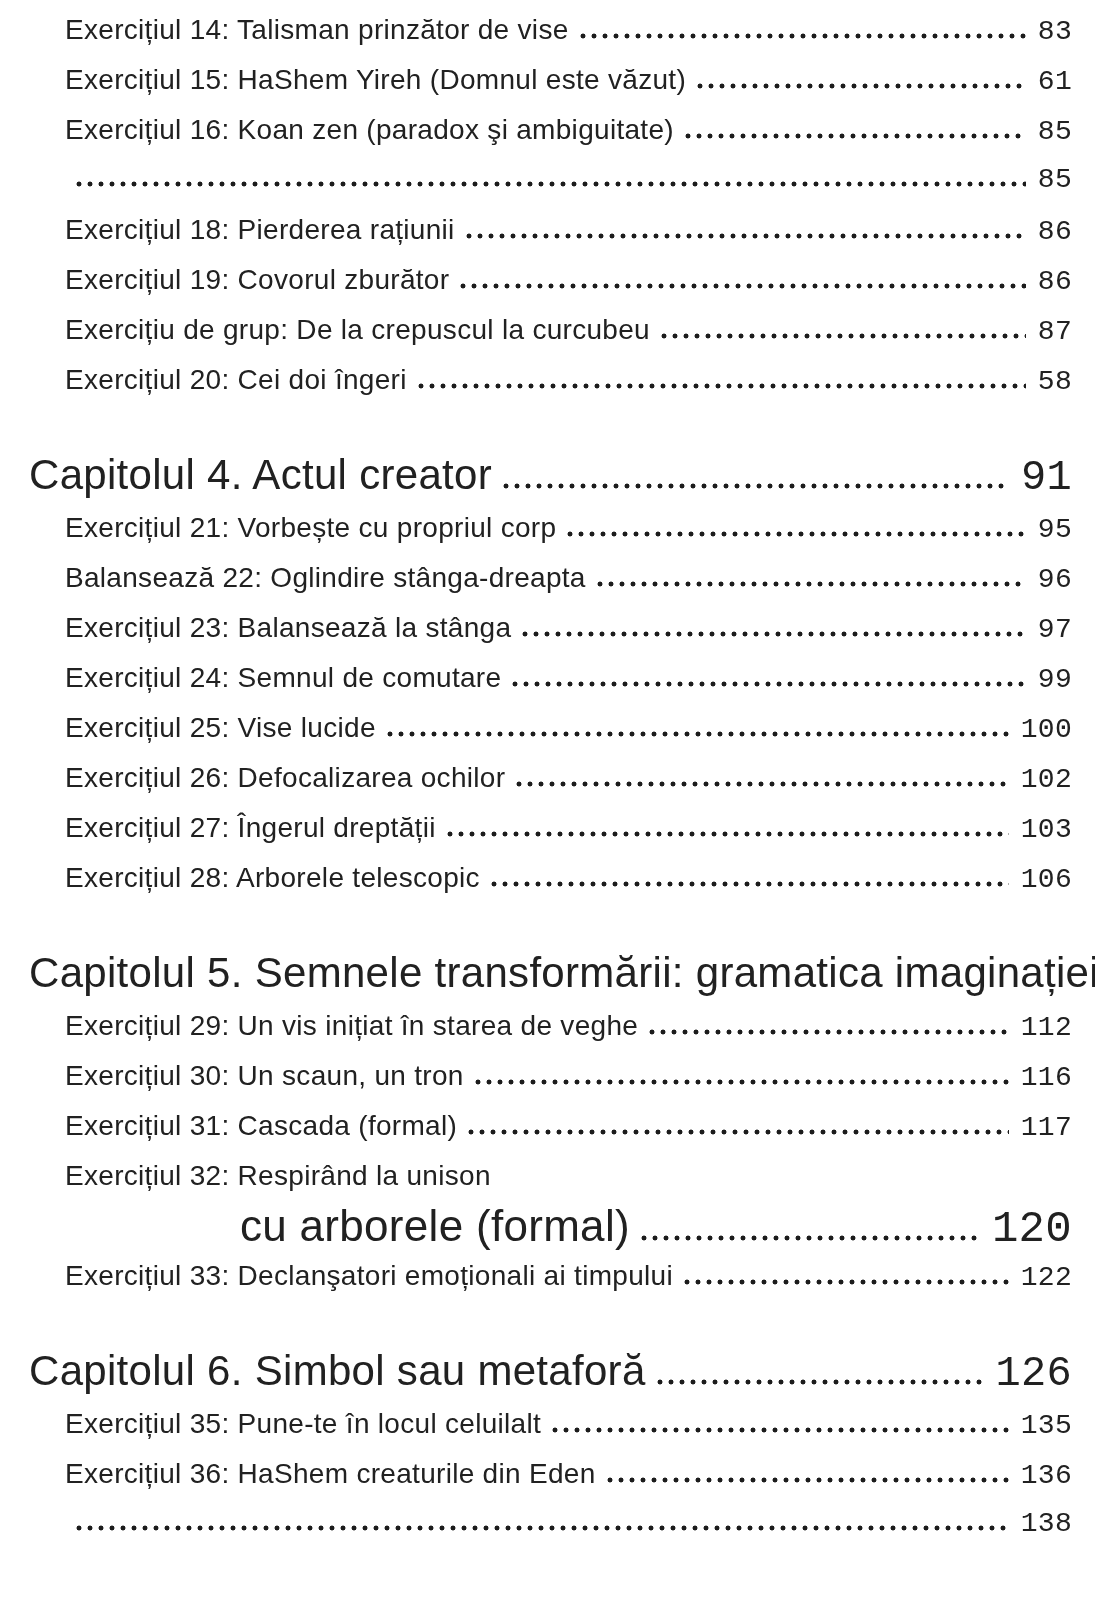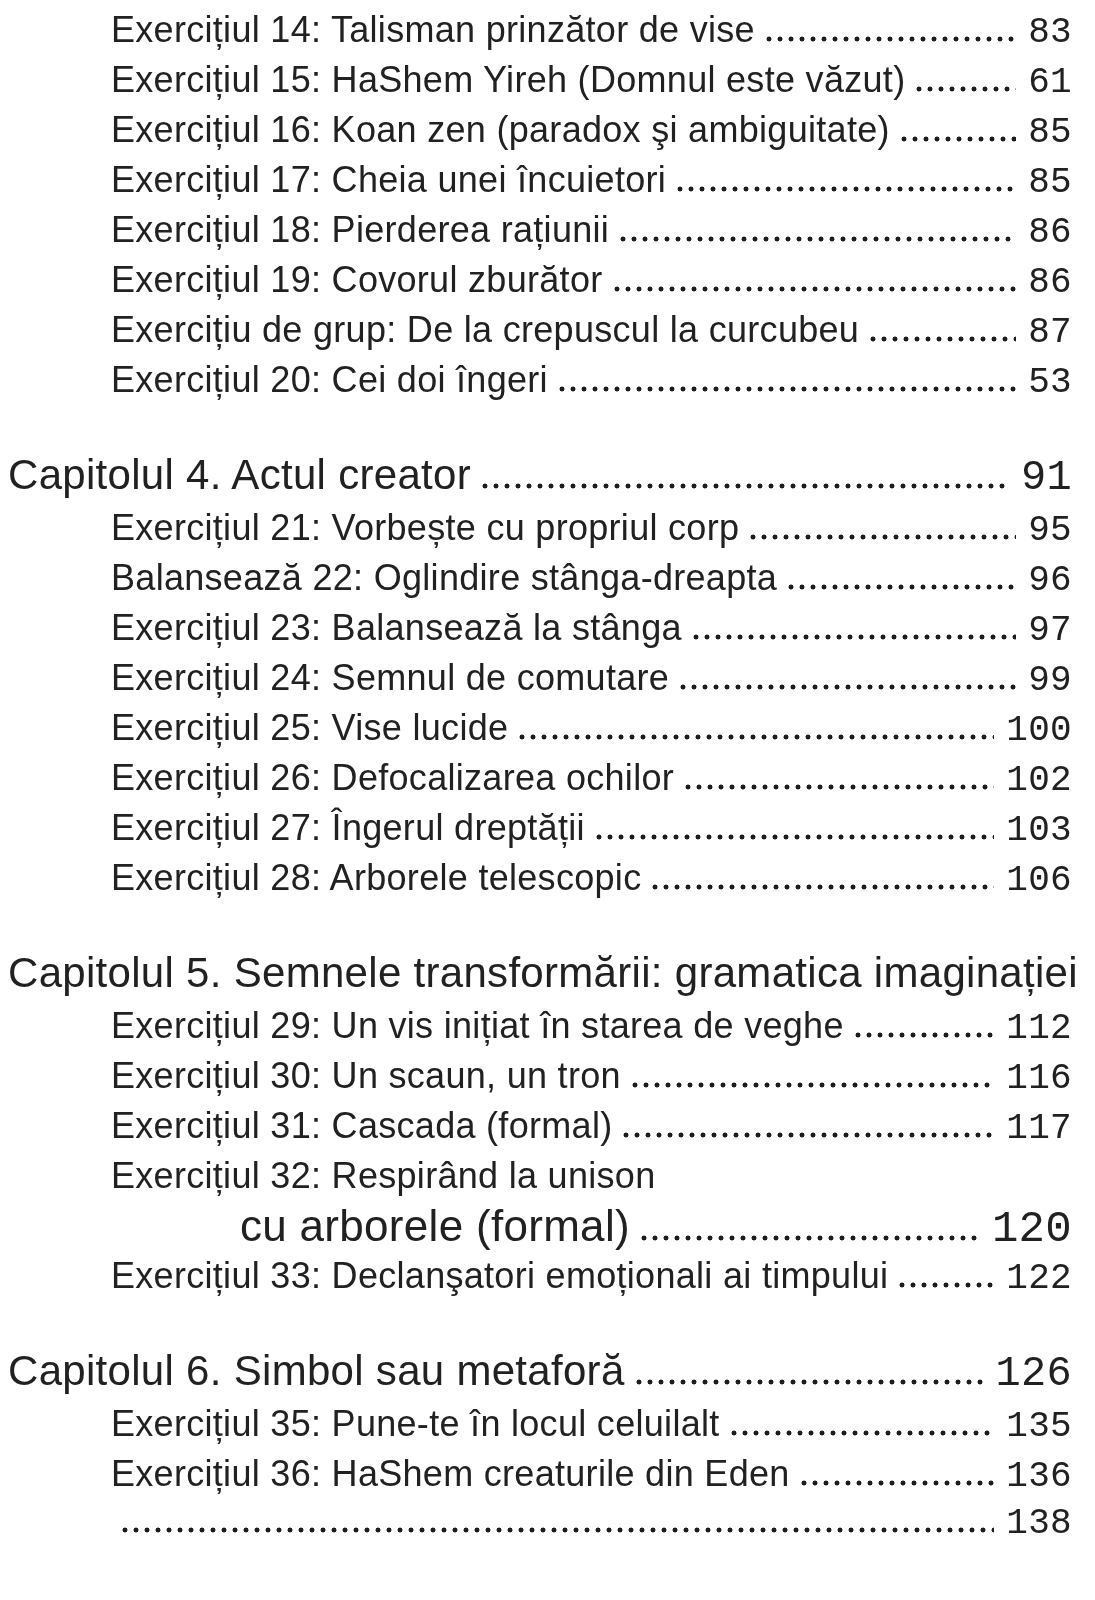--- a/index.html
+++ b/index.html
@@ -21,30 +21,30 @@
     box-sizing: border-box;
   }
   .row {
     display: flex;
     align-items: baseline;
     box-sizing: border-box;
     padding-right: 23px;
     white-space: nowrap;
   }
   .row.entry {
-    font-size: 36px;
+    font-size: 28px;
     line-height: 50px;
     height: 50px;
-    padding-left: 111px;
+    padding-left: 65px;
   }
   .row.chapter {
     font-size: 42px;
     line-height: 56px;
     height: 56px;
-    padding-left: 8px;
+    padding-left: 29px;
     margin-top: 42px;
   }
   .row.entry-cont {
     font-size: 44px;
     line-height: 50px;
     height: 50px;
     padding-left: 240px;
   }
   .label {
     flex: 0 0 auto;
@@ -82,21 +82,20 @@
     <span class="page">61</span>
   </div>
 
   <div class="row entry">
     <span class="label">Exercițiul 16: Koan zen (paradox şi ambiguitate)</span>
     <span class="leader"></span>
     <span class="page">85</span>
   </div>
 
   <div class="row entry">
-    <span class="label">Exercițiul 17: Cheia unei încuietori</span>
     <span class="leader"></span>
     <span class="page">85</span>
   </div>
 
   <div class="row entry">
     <span class="label">Exercițiul 18: Pierderea rațiunii</span>
     <span class="leader"></span>
     <span class="page">86</span>
   </div>
 
@@ -108,21 +107,21 @@
 
   <div class="row entry">
     <span class="label">Exercițiu de grup: De la crepuscul la curcubeu</span>
     <span class="leader"></span>
     <span class="page">87</span>
   </div>
 
   <div class="row entry">
     <span class="label">Exercițiul 20: Cei doi îngeri</span>
     <span class="leader"></span>
-    <span class="page">53</span>
+    <span class="page">58</span>
   </div>
 
   <div class="row chapter">
     <span class="label">Capitolul 4. Actul creator</span>
     <span class="leader"></span>
     <span class="page">91</span>
   </div>
 
   <div class="row entry">
     <span class="label">Exercițiul 21: Vorbește cu propriul corp</span>

